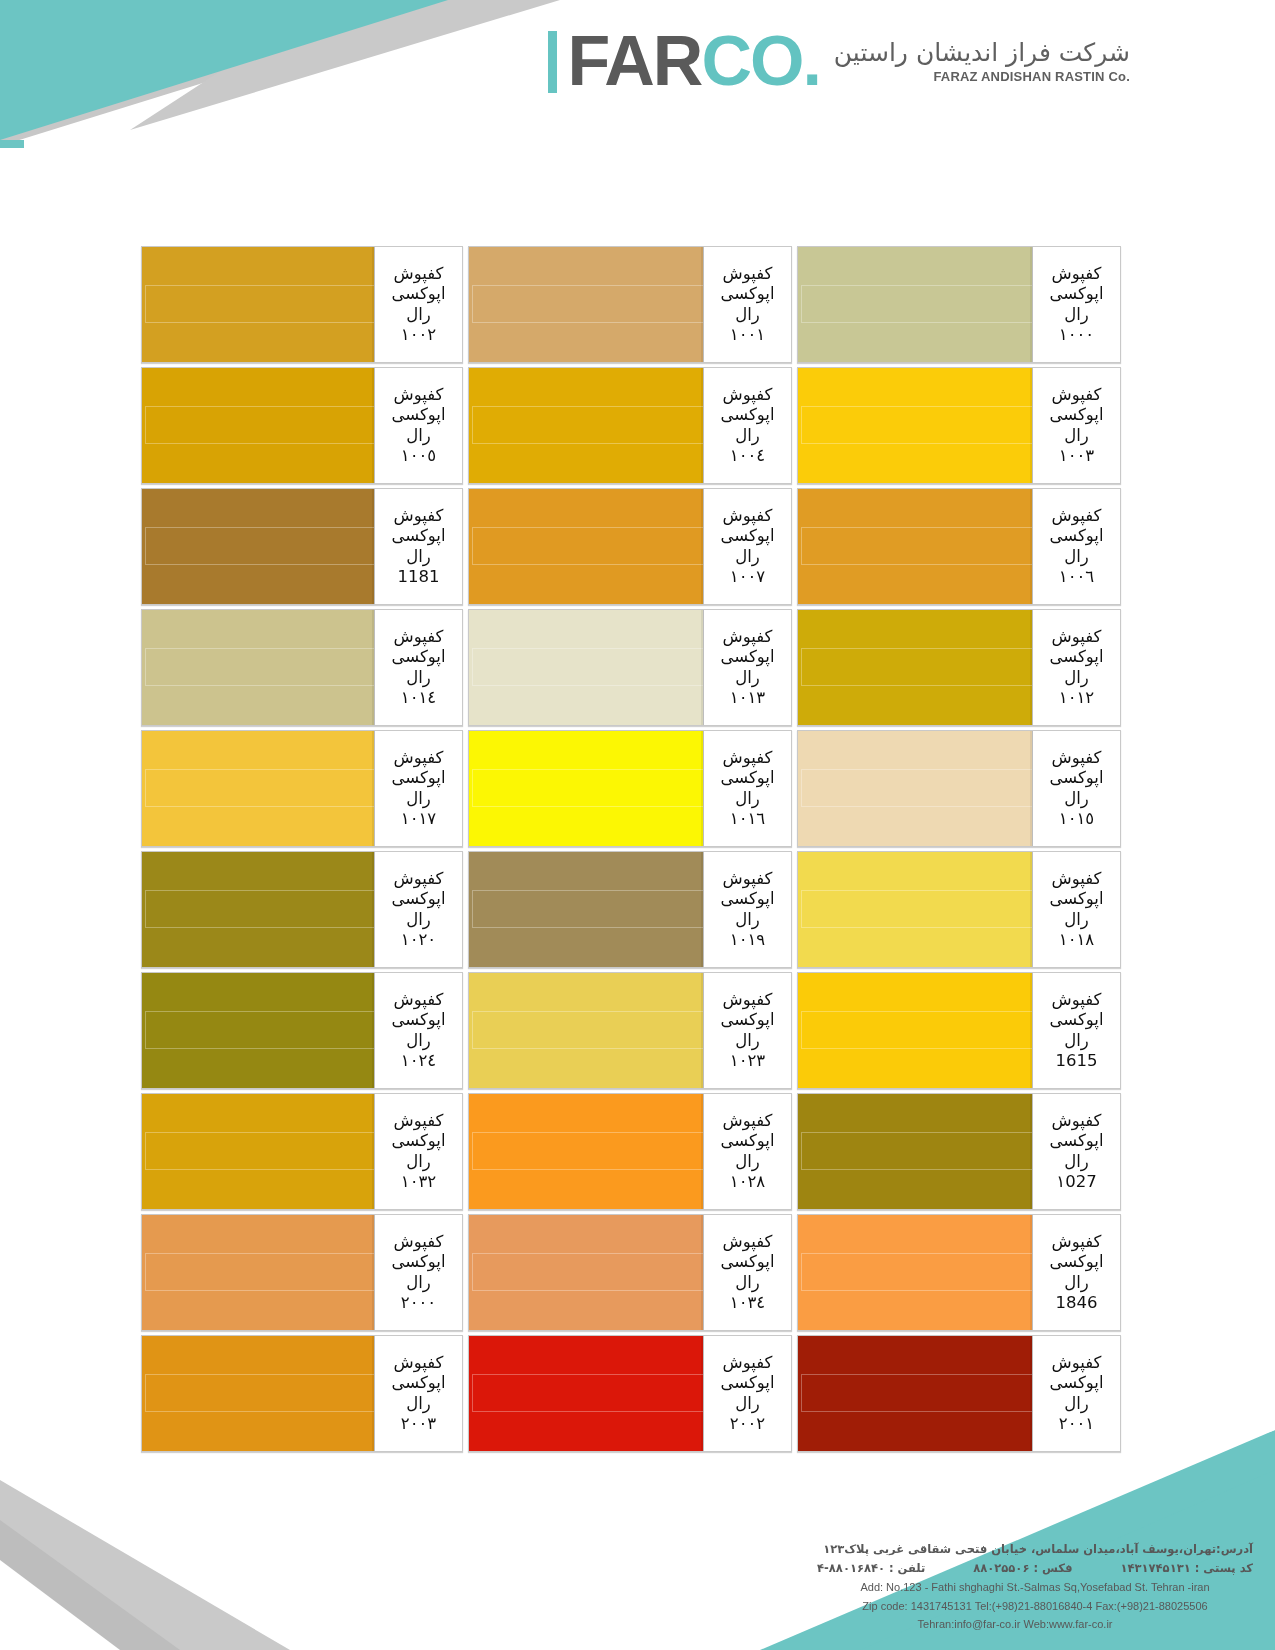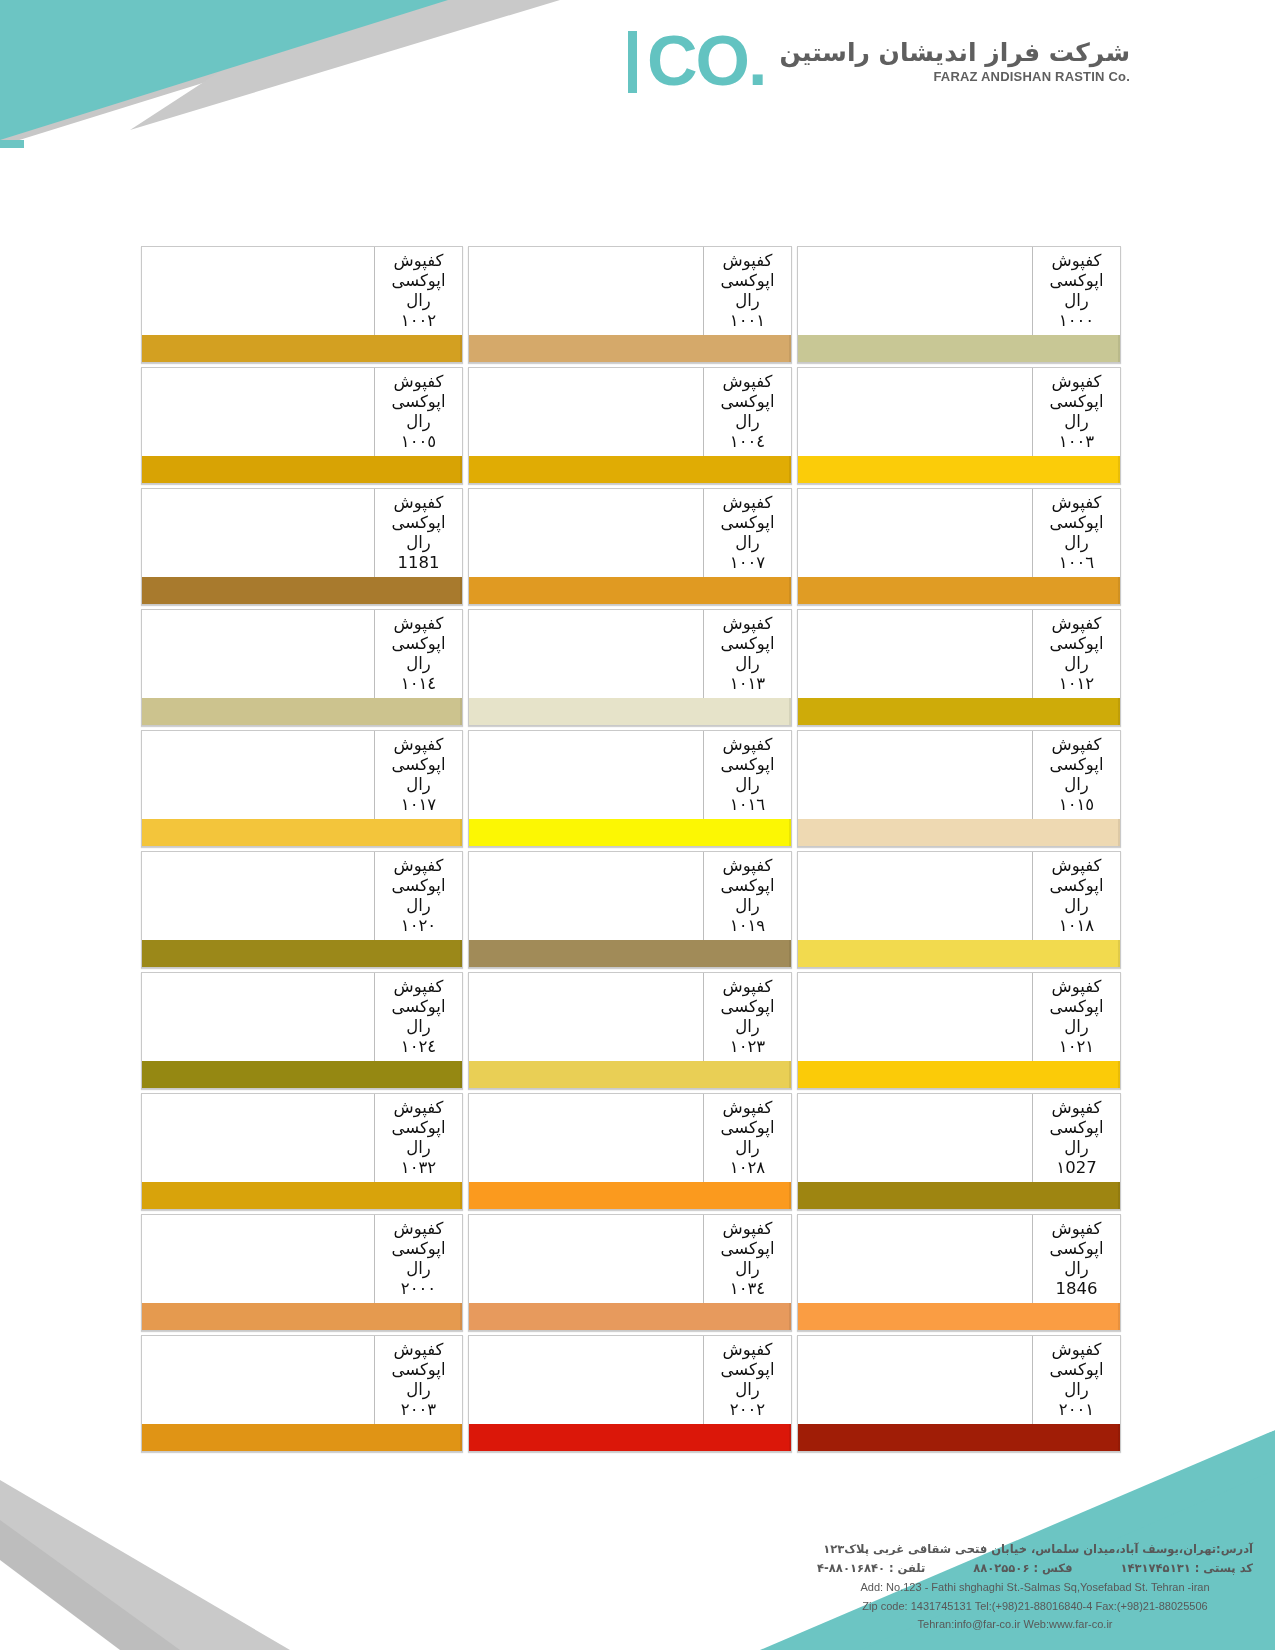--- a/index.html
+++ b/index.html
@@ -21,21 +21,21 @@
   }
   .brand{
     position:absolute;right:145px;top:30px;
     display:flex;align-items:center;gap:0;
     direction:rtl;
   }
   .brand-names{
     text-align:right;padding-left:14px;color:#6a6a6a;
   }
   .brand-fa{
-    font-size:25px;font-weight:bold;color:#5f5f5f;
+    font-size:25px;font-weight:normal;color:#5f5f5f;
     line-height:1.25;white-space:nowrap;
     font-family:"DejaVu Sans","Liberation Sans",sans-serif;
   }
   .brand-en{
     font-size:13px;font-weight:bold;color:#5f5f5f;
     letter-spacing:.2px;line-height:1.4;white-space:nowrap;
     direction:ltr;text-align:right;
     font-family:"Liberation Sans",sans-serif;
   }
   .logo-mark{display:flex;align-items:center;direction:ltr;}
@@ -52,21 +52,21 @@
   }
 
   
   .chart{
     position:absolute;left:138px;top:246px;
     width:983px;
     display:flex;flex-direction:column;gap:4px;
   }
   .chart-row{display:flex;gap:5px;}
   .swatch-cell{
-    display:flex;flex-direction:column;
+    display:flex;flex-direction:row;
     border:1px solid #c9c9c9;
     box-shadow:0 1px 1px rgba(0,0,0,.18);
     background:#fff;
     height:117px;
     box-sizing:border-box;
     overflow:hidden;
   }
   .swatch-cell.c1{width:324px;}
   .swatch-cell.c2{width:324px;}
   .swatch-cell.c3{width:322px;}
@@ -147,20 +147,21 @@
 </div>
 
 <div class="header">
   <div class="brand">
     <div class="brand-names">
       <div class="brand-fa">شرکت فراز اندیشان راستین</div>
       <div class="brand-en">FARAZ ANDISHAN RASTIN Co.</div>
     </div>
     <div class="logo-mark">
       <div class="logo-bar"></div>
+      <div class="logo-far">FAR</div>
       <div class="logo-co">CO.</div>
     </div>
   </div>
 </div>
 
 <div class="chart" id="chart">
     <div class="chart-row">
       <div class="swatch-cell c1" title="RAL 1000">
         <div class="swatch-label">
           <span>کفپوش</span>
@@ -333,21 +334,21 @@
         </div>
         <div class="swatch-color" style="background: rgb(155, 136, 25);"></div>
       </div>
     </div>
     <div class="chart-row">
       <div class="swatch-cell c1" title="RAL 1021">
         <div class="swatch-label">
           <span>کفپوش</span>
           <span>اپوکسی</span>
           <span>رال</span>
-          <span>۱۰۲۱</span>
+          <span>1615</span>
         </div>
         <div class="swatch-color" style="background: rgb(251, 203, 8);"></div>
       </div>
       <div class="swatch-cell c2" title="RAL 1023">
         <div class="swatch-label">
           <span>کفپوش</span>
           <span>اپوکسی</span>
           <span>رال</span>
           <span>۱۰۲۳</span>
         </div>

